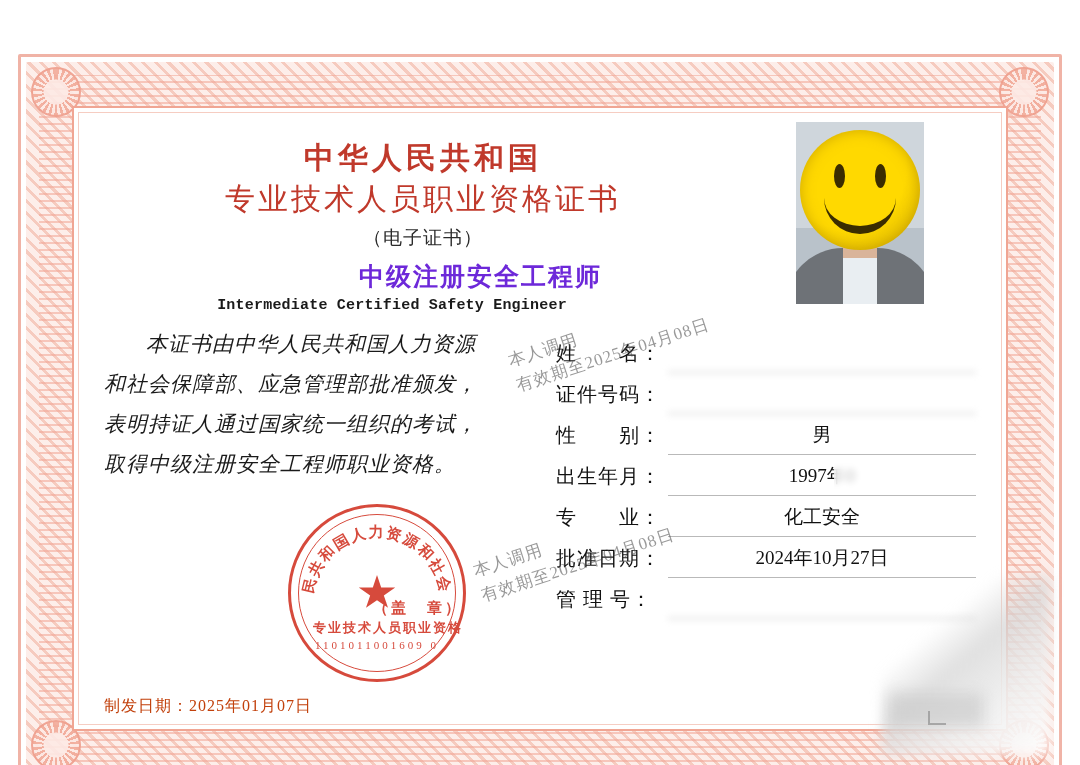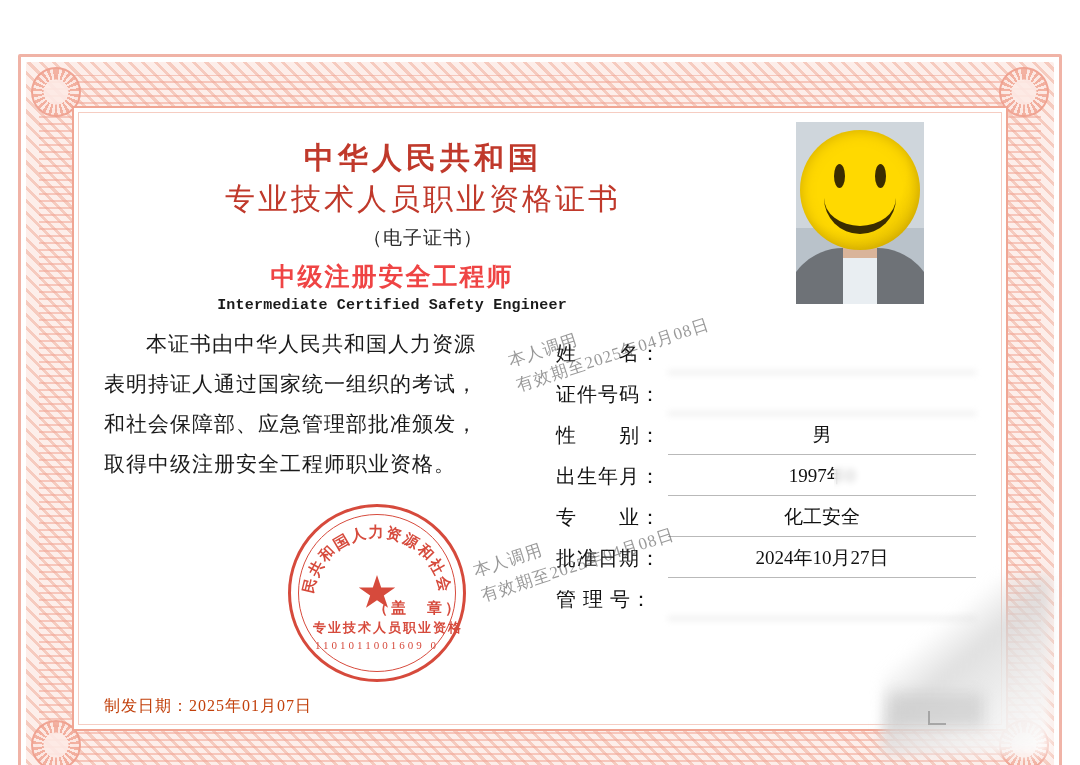--- a/index.html
+++ b/index.html
@@ -131,40 +131,42 @@
     position: absolute;
     left: 104px;
     top: 148px;
     width: 420px;
     text-align: center;
   }
   .cert-name-cn {
     font-size: 25px;
     font-weight: bold;
     letter-spacing: 2px;
-    color: #ef4444;
+    color: #6d28d9;
+    text-align: right;
   }
   .cert-name-en {
     font-size: 15px;
     font-weight: bold;
     color: #1a1a1a;
     margin-top: 4px;
     letter-spacing: .2px;
     font-family: Liberation Mono, monospace;
   }
 
   .statement {
     position: absolute;
     left: 26px;
     top: 212px;
     width: 455px;
     font-size: 21px;
     line-height: 40px;
     color: #1a1a1a;
     letter-spacing: 1px;
+    font-style: italic;
   }
   .statement p { margin: 0; }
   .statement p.indent { text-indent: 42px; }
 
   
   .photo {
     position: absolute;
     right: 78px;
     top: 10px;
     width: 128px;
@@ -449,22 +451,22 @@
       </div>
     </div>
 
     <div class="cert-name-block">
       <div class="cert-name-cn">中级注册安全工程师</div>
       <div class="cert-name-en">Intermediate Certified Safety Engineer</div>
     </div>
 
     <div class="statement">
       <p class="indent">本证书由中华人民共和国人力资源</p>
+      <p>和社会保障部、应急管理部批准颁发，</p>
       <p>表明持证人通过国家统一组织的考试，</p>
-      <p>和社会保障部、应急管理部批准颁发，</p>
       <p>取得中级注册安全工程师职业资格。</p>
     </div>
 
     <div class="fields">
 
       <div class="field-row">
         <div class="field-label">姓　　名：</div>
         <div class="field-value blurred"></div>
       </div>
 

